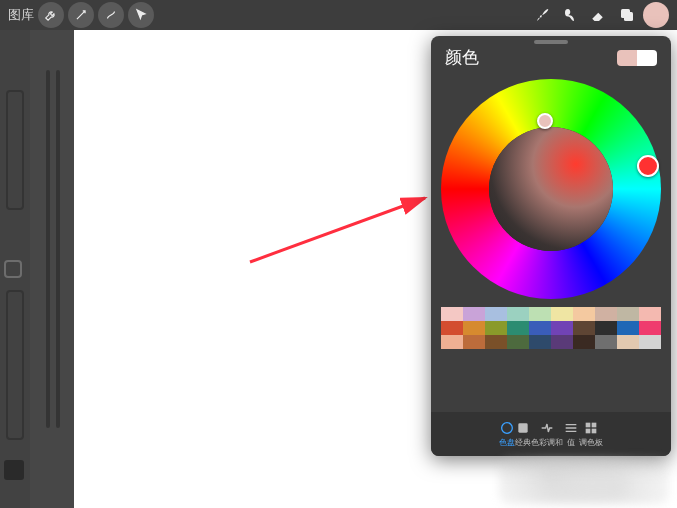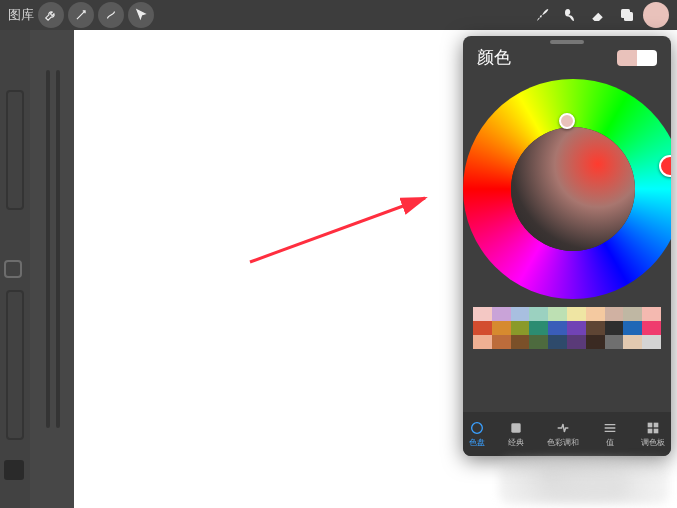--- a/index.html
+++ b/index.html
@@ -27,21 +27,21 @@
 .ruler-col .track{position:absolute;left:16px;top:40px;width:4px;bottom:80px;background:#343434;border-radius:2px;}
 .ruler-col .track2{position:absolute;left:26px;top:40px;width:4px;bottom:80px;background:#343434;border-radius:2px;}
 
 
 .canvas{position:absolute;top:30px;left:74px;right:0;bottom:0;background:#fff;}
 
 
 .arrow{position:absolute;pointer-events:none;top:0;left:0;width:677px;height:508px;}
 
 
-.popover{position:absolute;top:36px;right:6px;width:208px;height:420px;background:#3e3e3e;border-radius:8px;box-shadow:0 4px 20px rgba(0,0,0,.5);display:flex;flex-direction:column;overflow:hidden;}
+.popover{position:absolute;top:36px;right:6px;width:240px;height:420px;background:#3e3e3e;border-radius:8px;box-shadow:0 4px 20px rgba(0,0,0,.5);display:flex;flex-direction:column;overflow:hidden;}
 .pop-head{display:flex;align-items:center;padding:10px 14px 6px;gap:8px}
 .pop-title{color:#fff;font-size:17px;flex:1}
 .drag-handle{position:absolute;top:4px;left:50%;transform:translateX(-50%);width:34px;height:4px;background:#777;border-radius:2px}
 .swatch-pair{display:flex;gap:0;border-radius:4px;overflow:hidden;}
 .swatch-pair span{width:20px;height:16px;display:block}
 .sw1{background:#e9c2bb}
 .sw2{background:#fff}
 
 
 .wheel-wrap{position:relative;width:220px;height:220px;margin:4px auto 6px;}
@@ -50,21 +50,21 @@
 .sv-disc{position:absolute;inset:48px;border-radius:50%;background:radial-gradient(circle at 70% 30%,#ff3b2e 0%,#a8766f 35%,#3a3332 70%,#242424 100%);}
 .hue-thumb{position:absolute;width:22px;height:22px;border:2px solid #fff;background:#ff3131;border-radius:50%;top:76px;right:2px;box-shadow:0 1px 3px rgba(0,0,0,.5);}
 .sv-thumb{position:absolute;width:16px;height:16px;border:2px solid #fff;background:#e9c2bb;border-radius:50%;top:34px;left:96px;box-shadow:0 1px 3px rgba(0,0,0,.5);}
 
 
 .hist-label{color:#8a8a8a;font-size:10px;padding:2px 12px}
 .swatch-grid{display:grid;grid-template-columns:repeat(10,1fr);gap:0;margin:2px 10px 4px;}
 .swatch-grid span{height:14px;}
 
 
-.pop-tabs{margin-top:auto;height:44px;background:#333;display:flex;align-items:center;justify-content:space-between;padding:0 6px}
+.pop-tabs{margin-top:auto;height:44px;background:#333;display:flex;align-items:center;justify-content:center;padding:0 6px}
 .pop-tab{display:flex;flex-direction:column;align-items:center;gap:1px;color:#bdbdbd;font-size:8px;cursor:pointer}
 .pop-tab.active{color:#3aa0ff}
 .pop-tab svg{width:16px;height:16px;fill:currentColor;}
 
 
 .smudge{position:absolute;right:8px;bottom:4px;width:170px;height:46px;border-radius:10px;filter:blur(4px);background:radial-gradient(circle at 30% 40%,rgba(200,200,200,.6),rgba(200,200,200,0) 70%),radial-gradient(circle at 70% 60%,rgba(200,200,200,.5),rgba(200,200,200,0) 70%);}
 </style>
 </head>
 <body>
 

